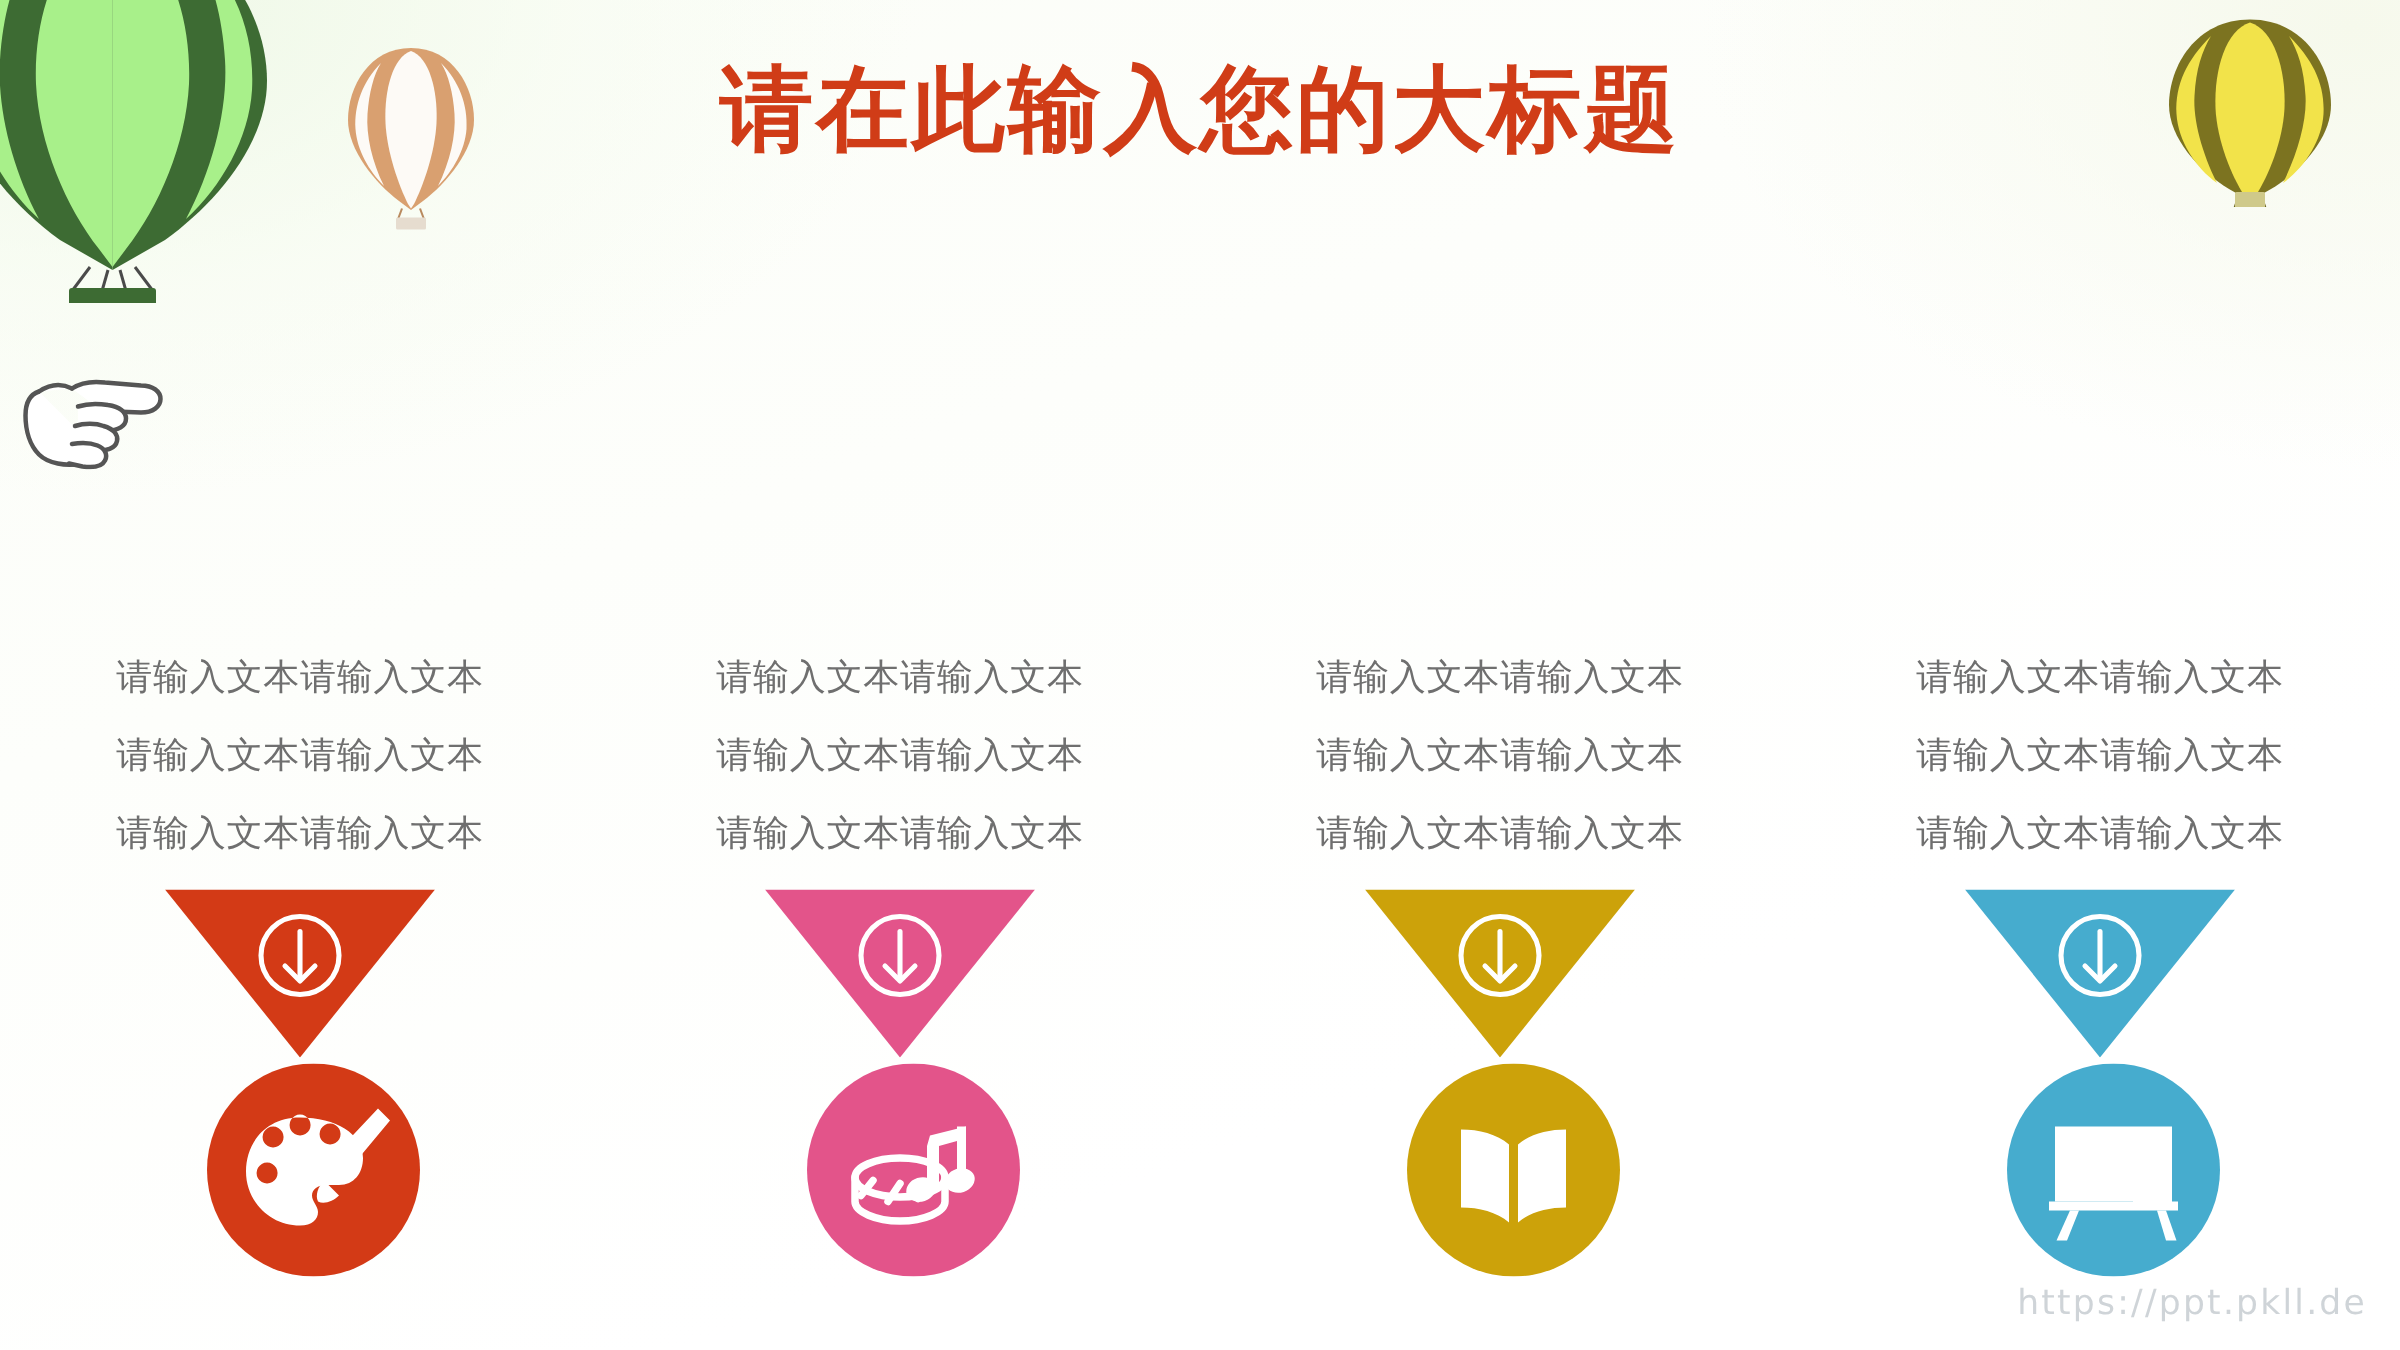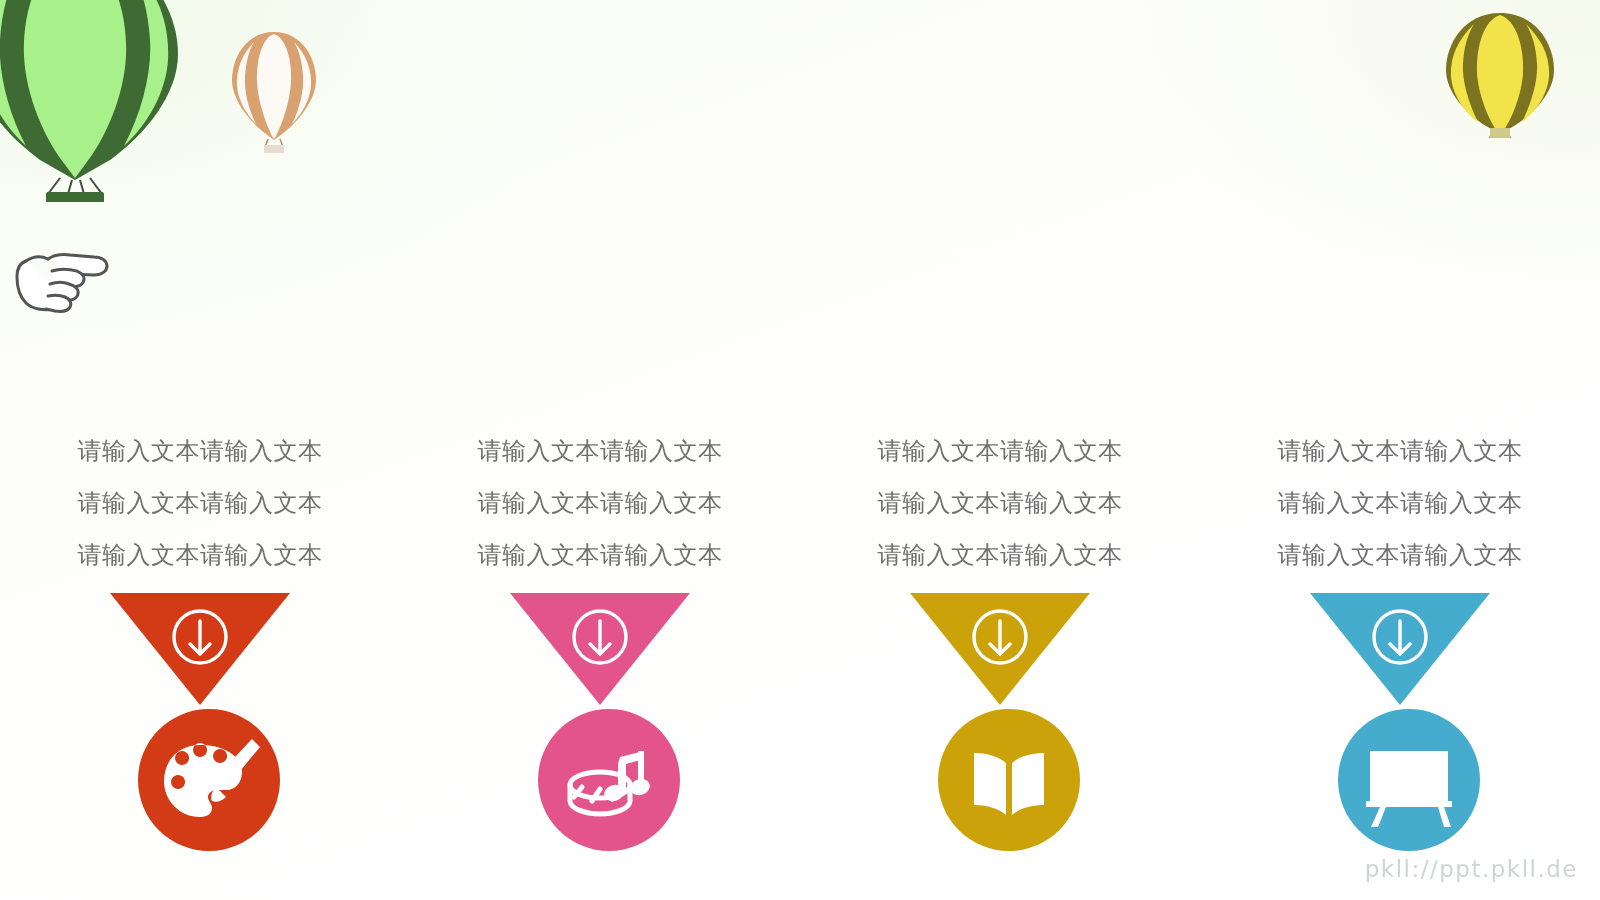--- a/index.html
+++ b/index.html
@@ -196,20 +196,21 @@
         <path d="M18 18 C 12 20 9 26 9 34 C 9 44 12 54 18 60 C 24 66 36 68 46 66 C 52 65 56 62 58 58"></path>
         <path d="M40 16 C 46 12 54 11 62 12 L 86 14 C 94 14 99 18 99 23 C 99 28 94 32 86 32 L 60 31"></path>
         <path d="M44 28 C 50 26 58 26 64 27 C 72 28 76 32 76 36 C 76 41 71 44 63 44 L 44 43"></path>
         <path d="M42 41 C 48 39 56 39 61 41 C 68 43 71 47 70 51 C 69 56 63 58 55 57 L 42 55"></path>
         <path d="M40 53 C 46 52 52 52 57 54 C 62 56 64 60 62 64 C 60 68 54 69 47 68 L 38 66"></path>
         <path d="M18 18 C 24 14 32 12 40 16"></path>
       </g>
     </svg>
   </div>
 
+  <div id="page-title">请在此输入您的大标题</div>
 
 
   <div id="columns">
 
     <div class="column">
       <div class="col-text">请输入文本请输入文本</div>
       <div class="col-text">请输入文本请输入文本</div>
       <div class="col-text">请输入文本请输入文本</div>
       <div class="col-graphics">
         <div class="triangle-wrap">
@@ -321,15 +322,15 @@
               <polygon points="42,98 48,98 40,118 33,118"></polygon>
               <polygon points="100,98 106,98 113,118 106,118"></polygon>
             </g>
           </svg>
         </div>
       </div>
     </div>
 
   </div>
 
-  <div id="watermark">pkll://ppt.pkll.de</div>
+  <div id="watermark">https://ppt.pkll.de</div>
 
 </div>
 
 </body></html>

